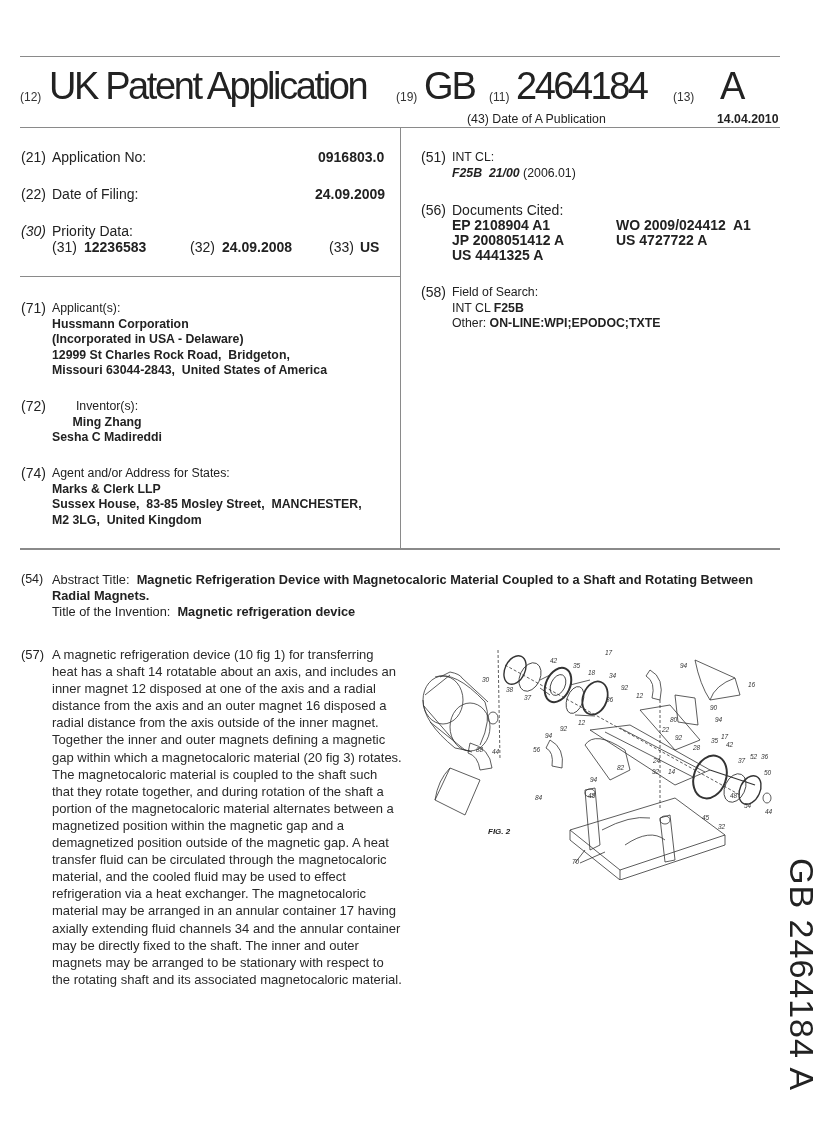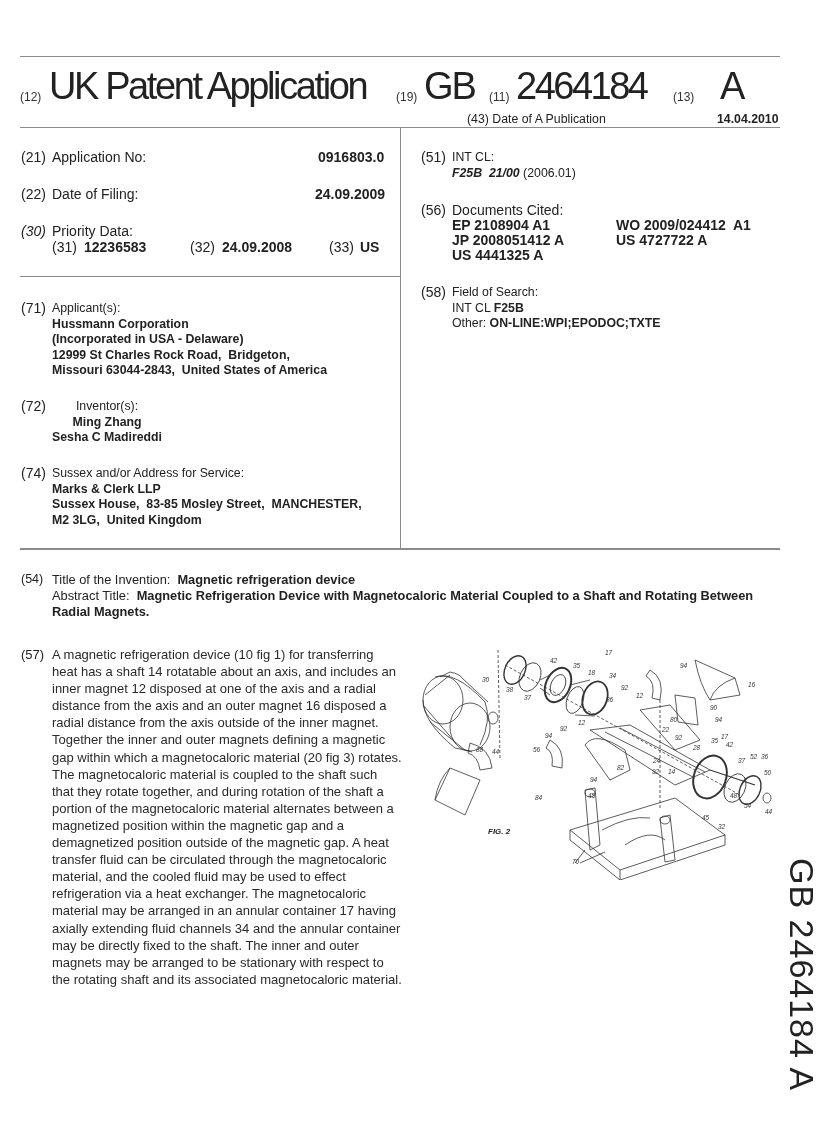--- a/index.html
+++ b/index.html
@@ -85,21 +85,21 @@
   <div class="blk" style="left:52px; top:399px;text-align:center;">
     <div>Inventor(s):</div>
     <div class="b">Ming Zhang</div>
     <div class="b">Sesha C Madireddi</div>
   </div>
 </div>
 
 <div>
   <span class="num" style="left:21px; top:466px;">(74)</span>
   <div class="blk" style="left:52px; top:466px;">
-    <div>Sussex and/or Address for Service:</div>
+    <div>Agent and/or Address for States:</div>
     <div class="b">Marks &amp; Clerk LLP</div>
     <div class="b" style="white-space:pre;">Sussex House,  83-85 Mosley Street,  MANCHESTER,</div>
     <div class="b" style="white-space:pre;">M2 3LG,  United Kingdom</div>
   </div>
 </div>
 
 <div>
   <span class="num" style="left:421px; top:150px;">(51)</span>
   <div class="blk" style="left:452px; top:150px;">
     <div>INT CL:</div>
@@ -125,22 +125,22 @@
   <div class="blk" style="left:452px; top:285px;">
     <div>Field of Search:</div>
     <div><span style="white-space:pre;">INT CL </span><span class="b">F25B</span></div>
     <div><span style="white-space:pre;">Other: </span><span class="b">ON-LINE:WPI;EPODOC;TXTE</span></div>
   </div>
 </div>
 
 <div>
   <span class="num" style="left:21px; top:572px; font-size:12.5px;">(54)</span>
   <div class="blk" style="left:52px; top:572px; width:730px; font-size:12.8px; line-height:16px;">
+    <div><span>Abstract Title:</span>&nbsp; <span class="b">Magnetic Refrigeration Device with Magnetocaloric Material Coupled to a Shaft and Rotating Between Radial Magnets.</span></div>
     <div><span>Title of the Invention:</span>&nbsp; <span class="b">Magnetic refrigeration device</span></div>
-    <div><span>Abstract Title:</span>&nbsp; <span class="b">Magnetic Refrigeration Device with Magnetocaloric Material Coupled to a Shaft and Rotating Between Radial Magnets.</span></div>
   </div>
 </div>
 
 <span class="num" style="left:21px; top:646px; font-size:13px; line-height:17.1px;">(57)</span>
 <div class="abstract">A magnetic refrigeration device (10 fig 1) for transferring heat has a shaft 14 rotatable about an axis, and includes an inner magnet 12 disposed at one of the axis and a radial distance from the axis and an outer magnet 16 disposed a radial distance from the axis outside of the inner magnet. Together the inner and outer magnets defining a magnetic gap within which a magnetocaloric material (20 fig 3) rotates. The magnetocaloric material is coupled to the shaft such that they rotate together, and during rotation of the shaft a portion of the magnetocaloric material alternates between a magnetized position within the magnetic gap and a demagnetized position outside of the magnetic gap. A heat transfer fluid can be circulated through the magnetocaloric material, and the cooled fluid may be used to effect refrigeration via a heat exchanger. The magnetocaloric material may be arranged in an annular container 17 having axially extending fluid channels 34 and the annular container may be directly fixed to the shaft. The inner and outer magnets may be arranged to be stationary with respect to the rotating shaft and its associated magnetocaloric material.</div>
 
 <svg class="abs" style="left:410px; top:640px;" width="370" height="240" viewBox="0 0 370 240" fill="none" stroke="#333" stroke-width="0.8">
 
   <g>
     <ellipse cx="33" cy="60" rx="20" ry="24"></ellipse>

